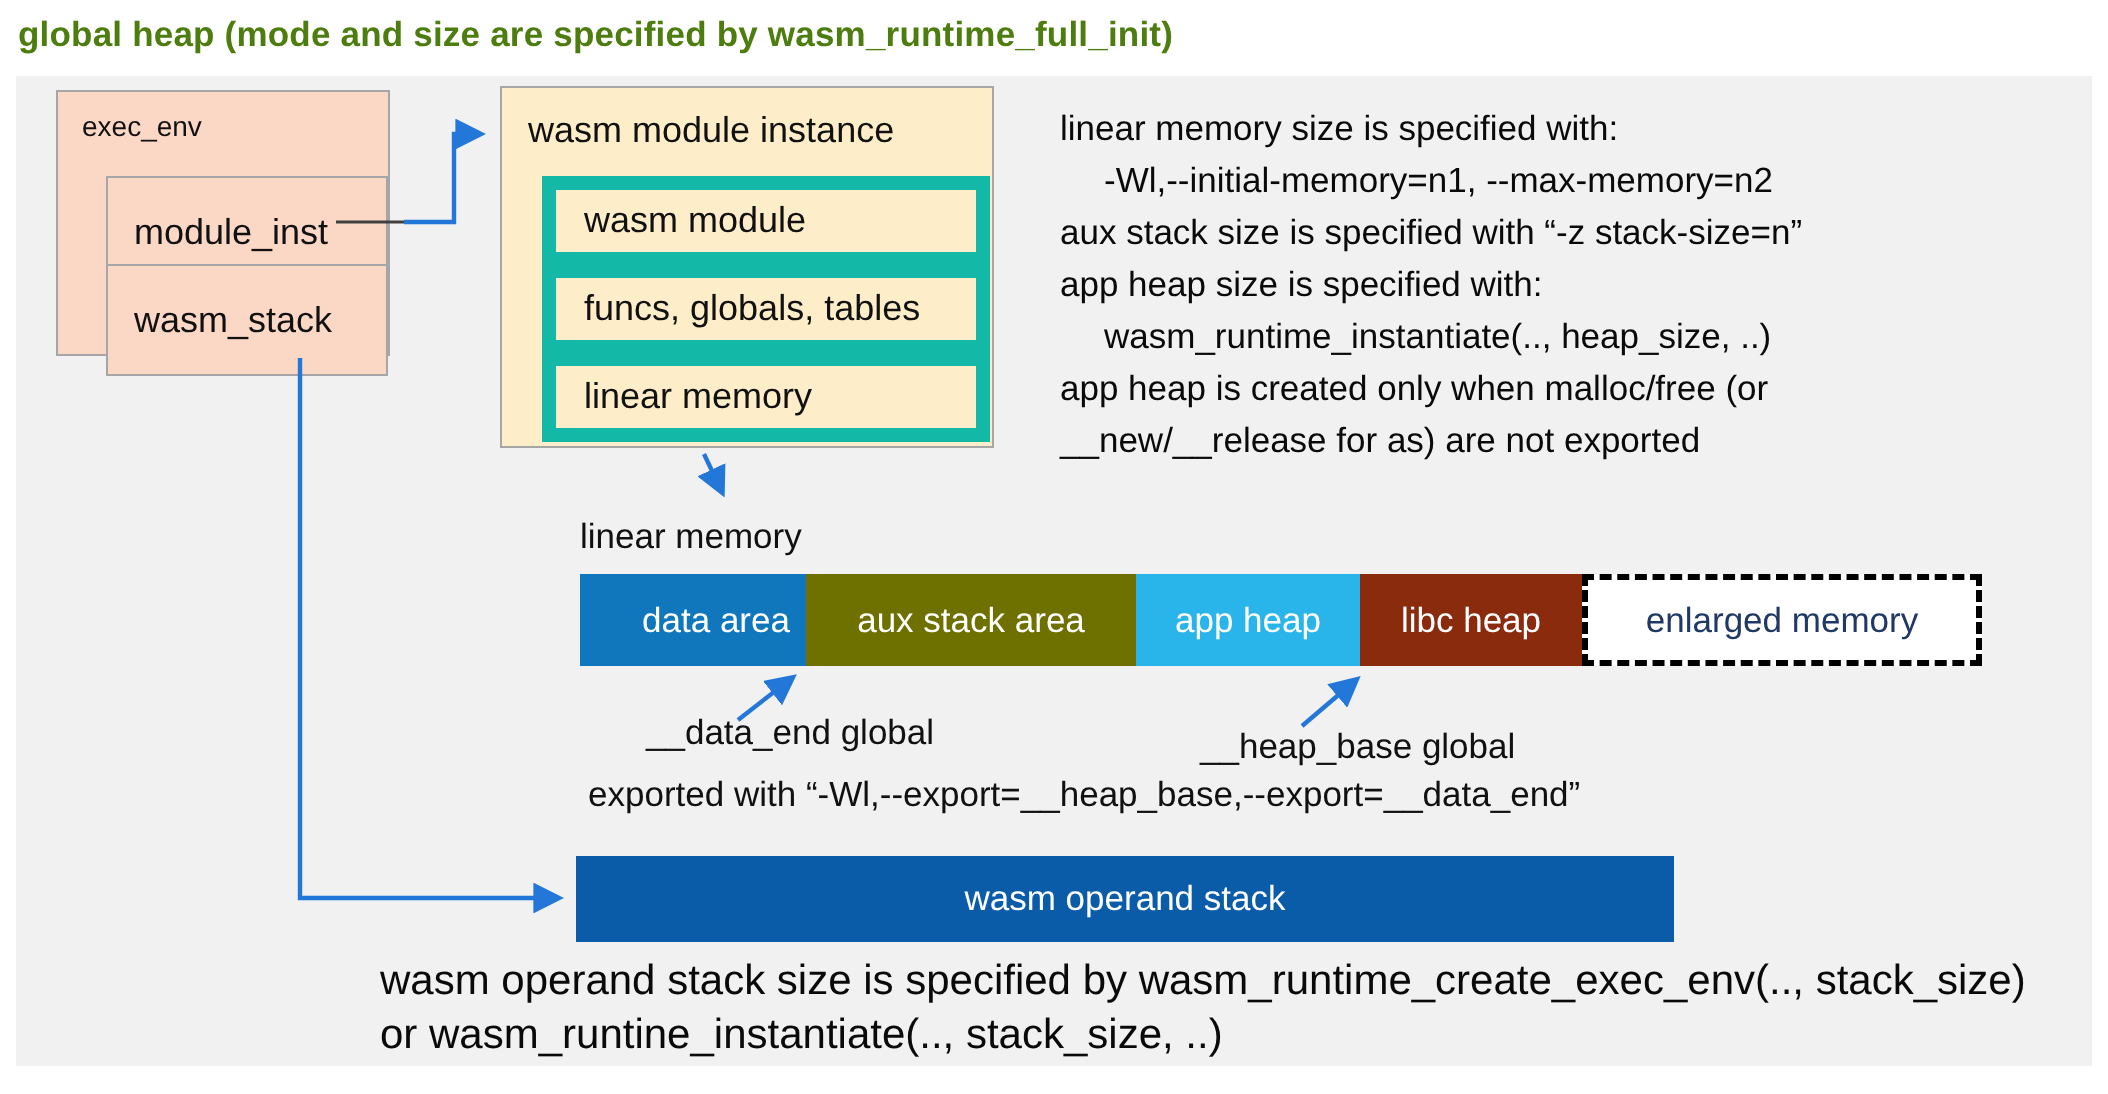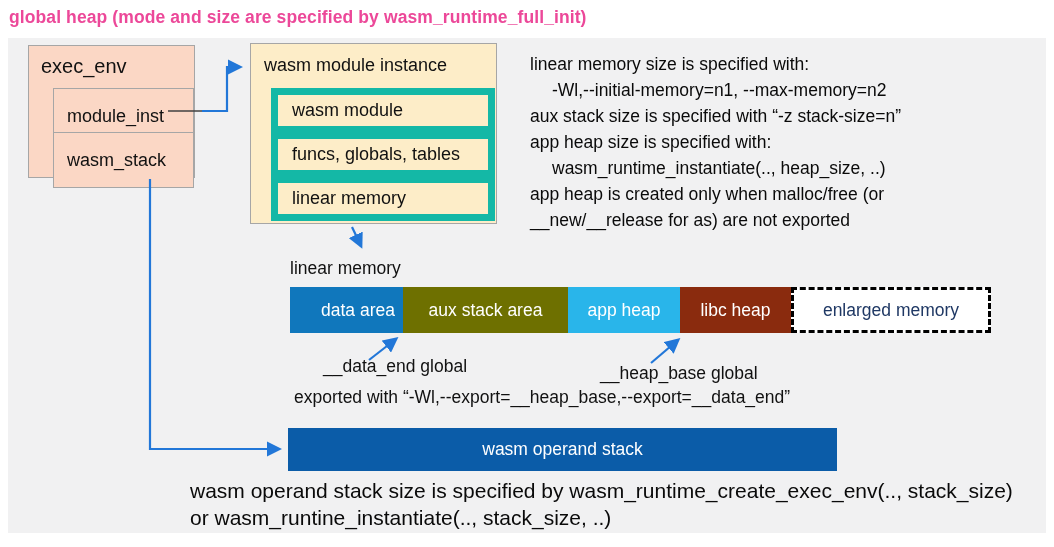--- a/index.html
+++ b/index.html
@@ -1,29 +1,29 @@
 <!DOCTYPE html>
 <html><head>
 <meta charset="utf-8">
 <style>
   * { margin: 0; padding: 0; box-sizing: border-box; }
   html, body { width: 1054px; height: 547px; background: #ffffff; overflow: hidden;
     font-family: "Liberation Sans", sans-serif; color: #111111; }
   .stage { position: relative; width: 1054px; height: 547px; }
 
   .title { position: absolute; left: 9px; top: 7px; font-size: 17.5px; font-weight: 600;
-    letter-spacing: 0.1px; color: #ec4899; }
+    letter-spacing: 0.1px; color: #4d7c0f; }
 
   .panel { position: absolute; left: 8px; top: 38px; width: 1038px; height: 495px;
     background: #f1f1f2; }
 
   
   .exec-box { position: absolute; left: 28px; top: 45px; width: 167px; height: 133px;
     background: #fbd7c5; border: 1px solid #a6a6a6; }
-  .exec-header { position: absolute; left: 12px; top: 9px; font-size: 20px; }
+  .exec-header { position: absolute; left: 12px; top: 9px; font-size: 14px; }
   .exec-row { position: absolute; left: 25px; width: 141px; height: 56px;
     background: #fbd7c5; border: 1px solid #a6a6a6; font-size: 18px;
     display: flex; align-items: center; padding-left: 13px; }
   .exec-row.r0 { top: 43px; }
   .exec-row.r1 { top: 87px; }
 
   
   .inst-box { position: absolute; left: 250px; top: 43px; width: 247px; height: 181px;
     background: #fdedc8; border: 1px solid #a6a6a6; }
   .inst-header { position: absolute; left: 13px; top: 11px; font-size: 18px; }

